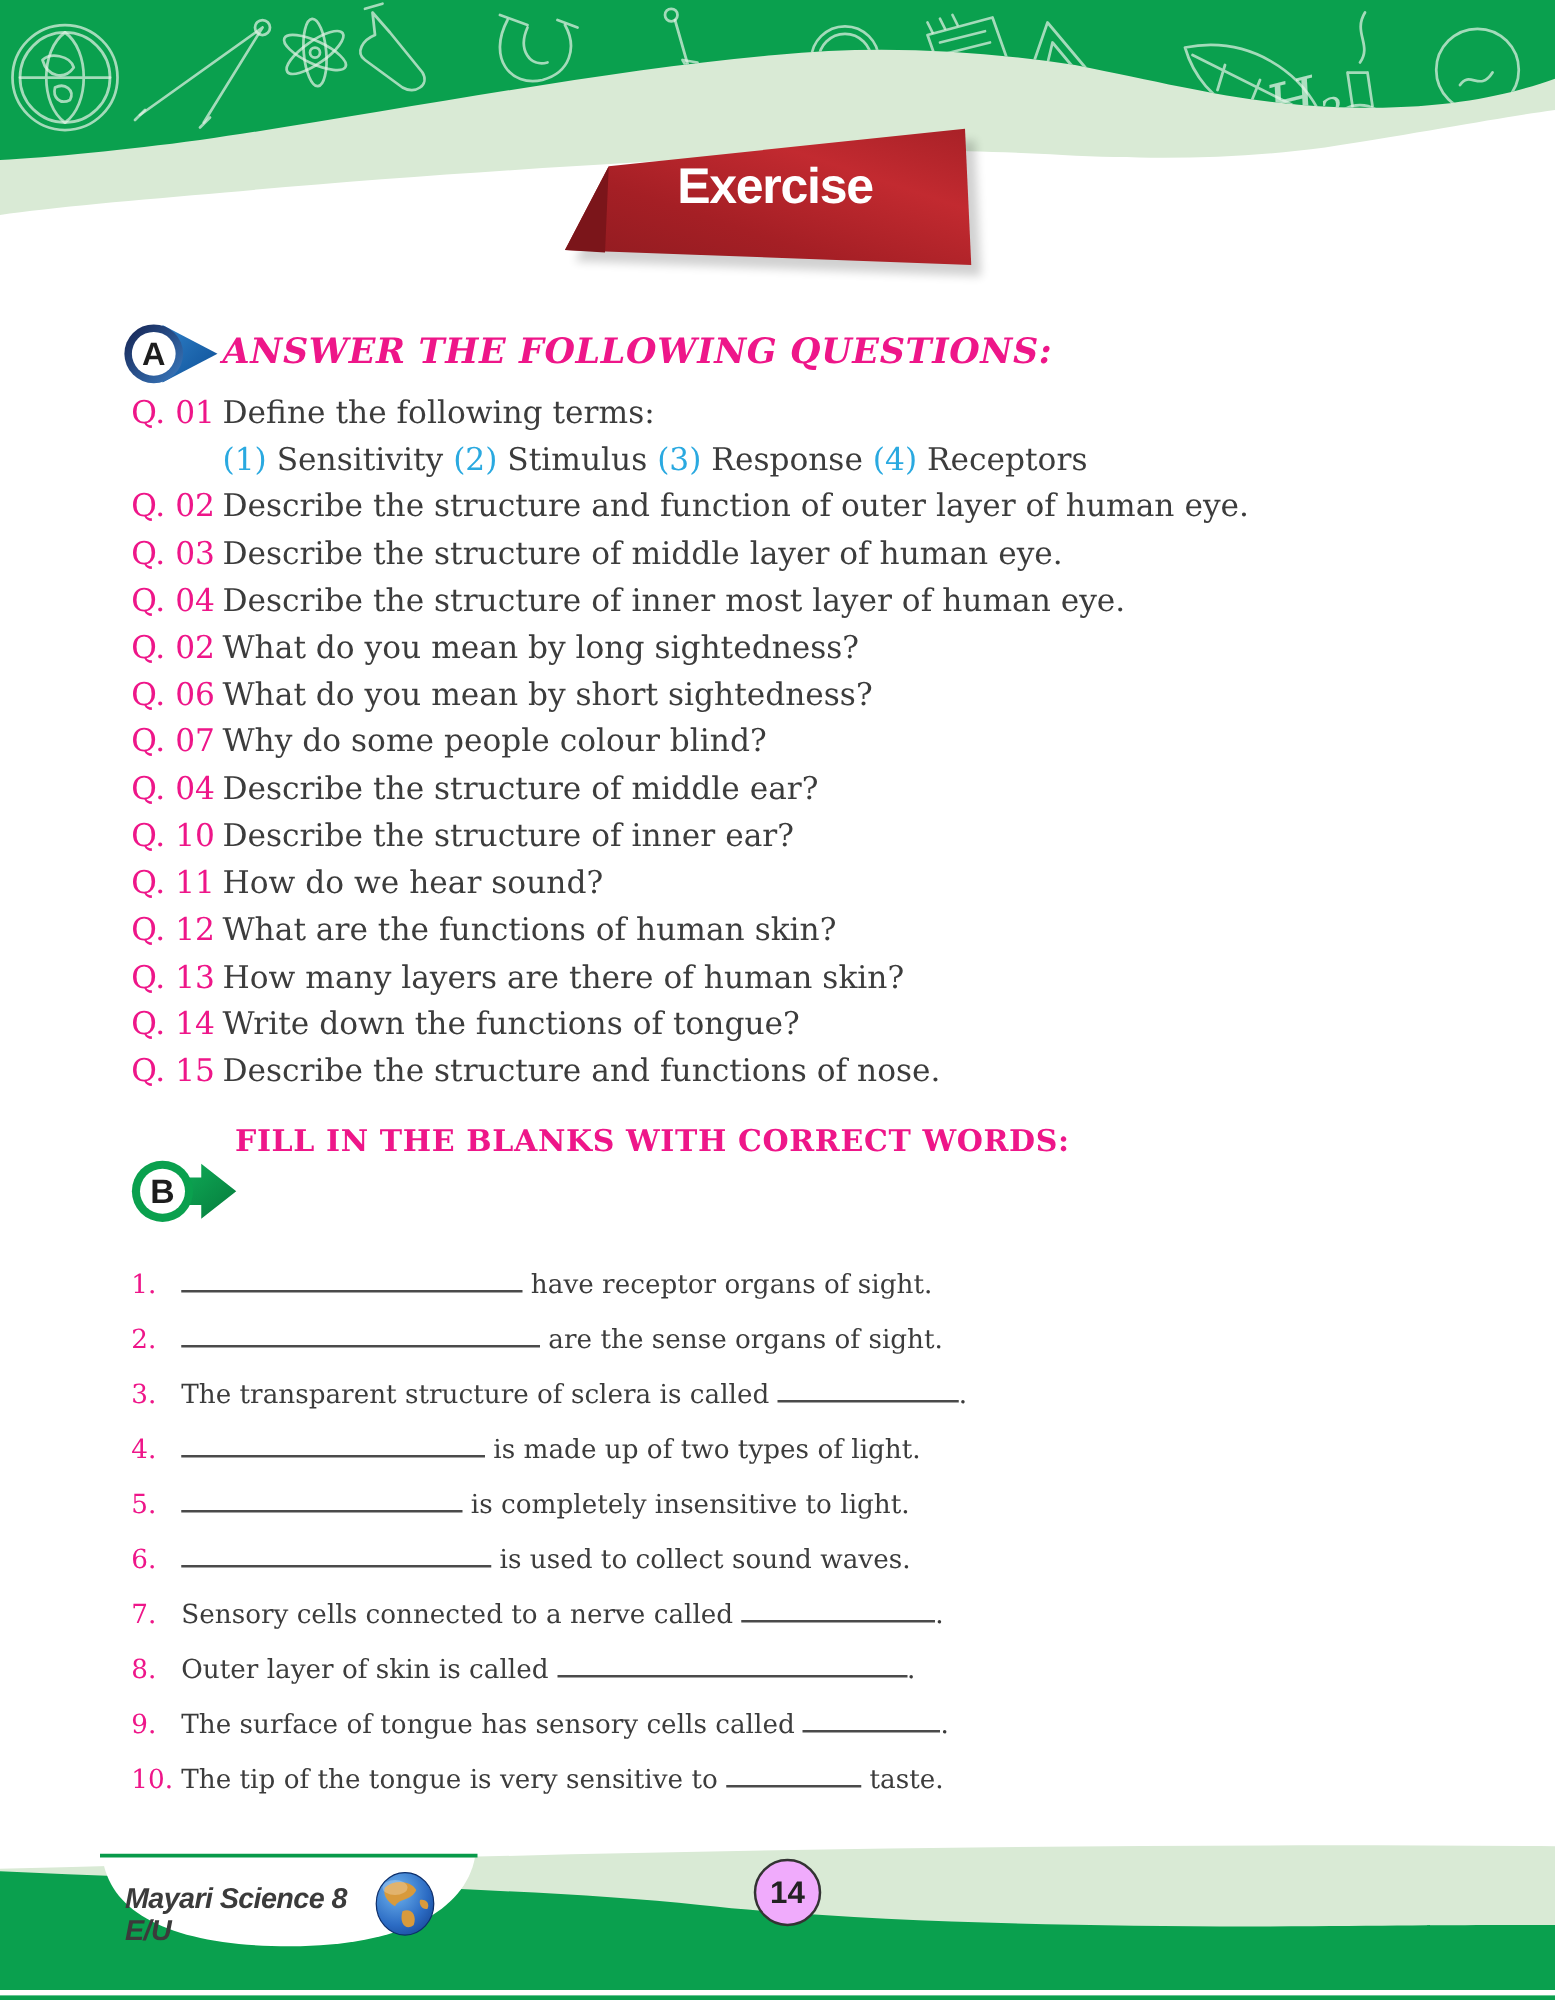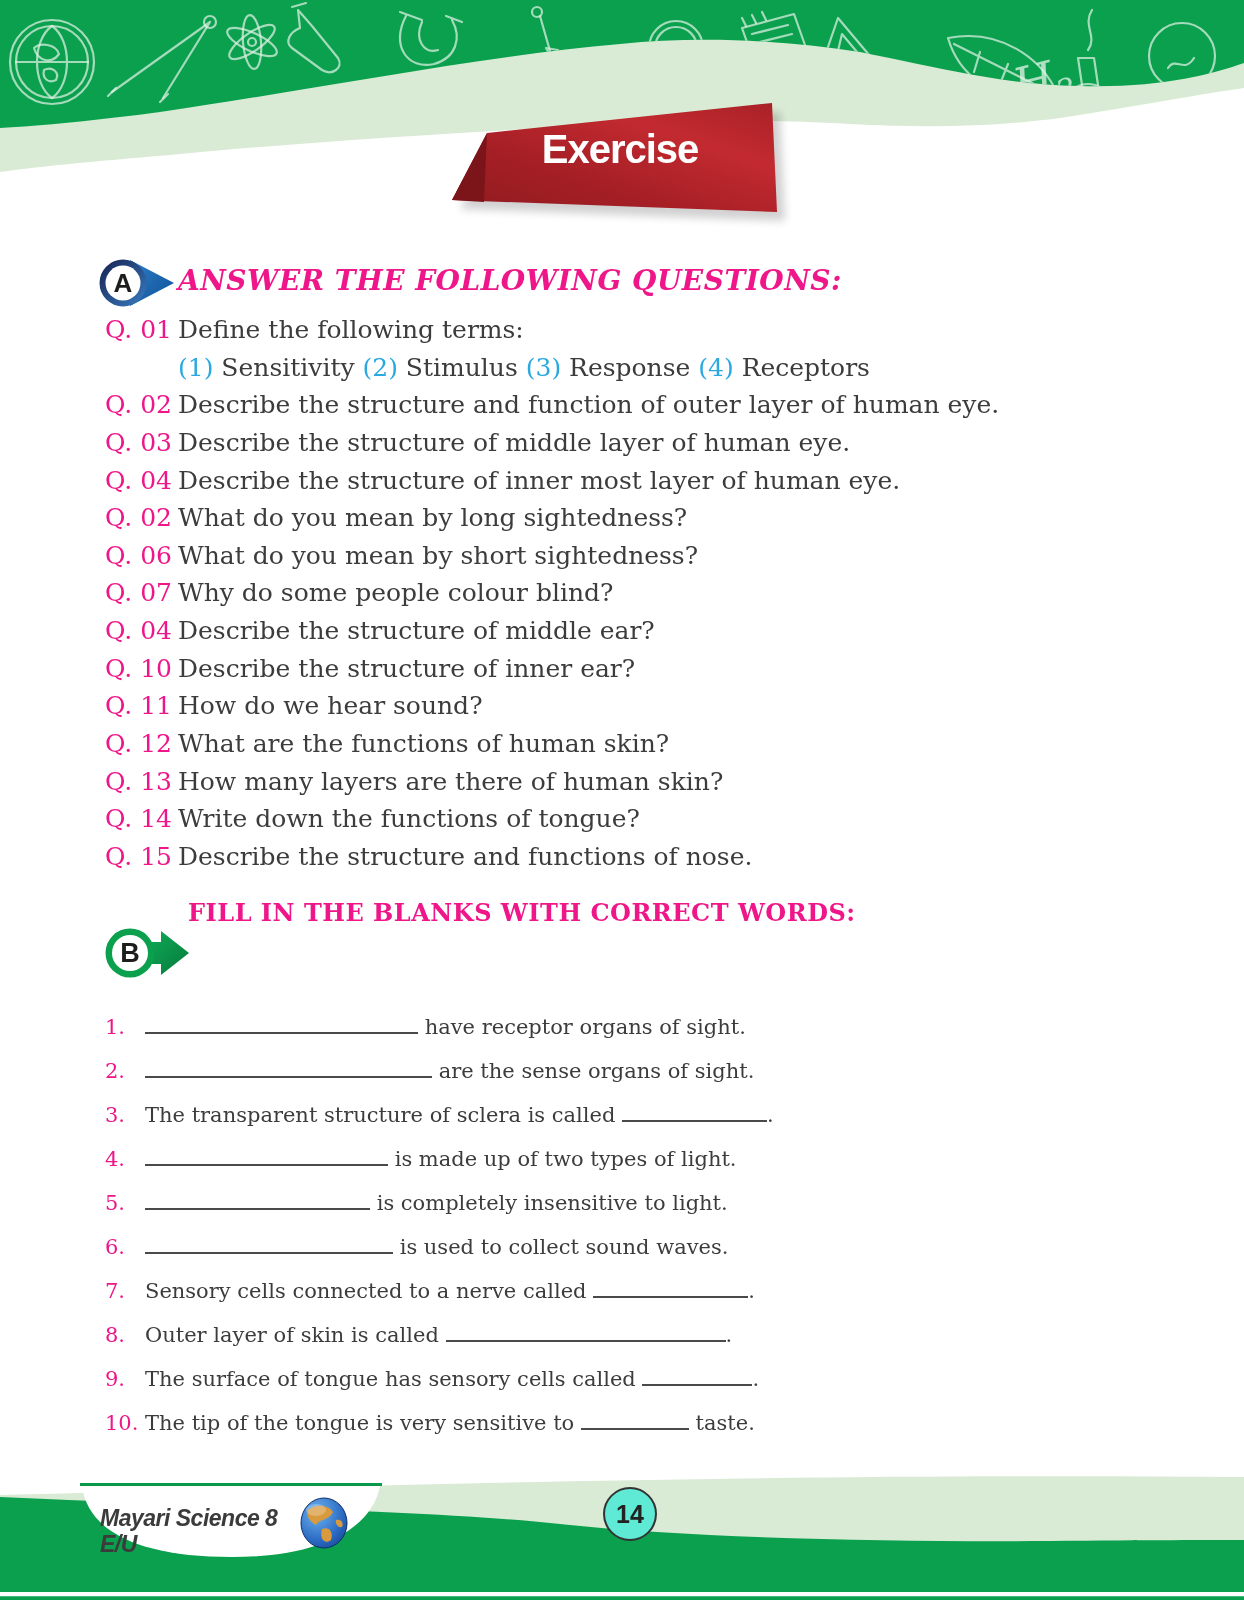--- a/index.html
+++ b/index.html
@@ -57,21 +57,21 @@
   
   #footer-art{position:absolute;top:1440px;left:0;}
   .book-title{
     position:absolute;top:1505px;left:100px;width:200px;
     font-family:"Liberation Sans", sans-serif;font-weight:bold;font-style:italic;
     font-size:23px;color:#3b3b3b;letter-spacing:-0.5px;line-height:26px;
   }
   #footer-globe{position:absolute;top:1496px;left:298px;}
   .page-badge{
     position:absolute;top:1487px;left:603px;width:54px;height:54px;
-    background:#5eead4;border:2.5px solid #333;border-radius:50%;
+    background:#f0abfc;border:2.5px solid #333;border-radius:50%;
     display:flex;align-items:center;justify-content:center;box-sizing:border-box;
     font-family:"Liberation Sans", sans-serif;font-weight:bold;font-size:25px;color:#222;
   }
 </style>
 </head>
 <body>
 
 <div class="page">
 
   <svg id="header-art" width="1244" height="235" viewBox="0 0 1244 235">

